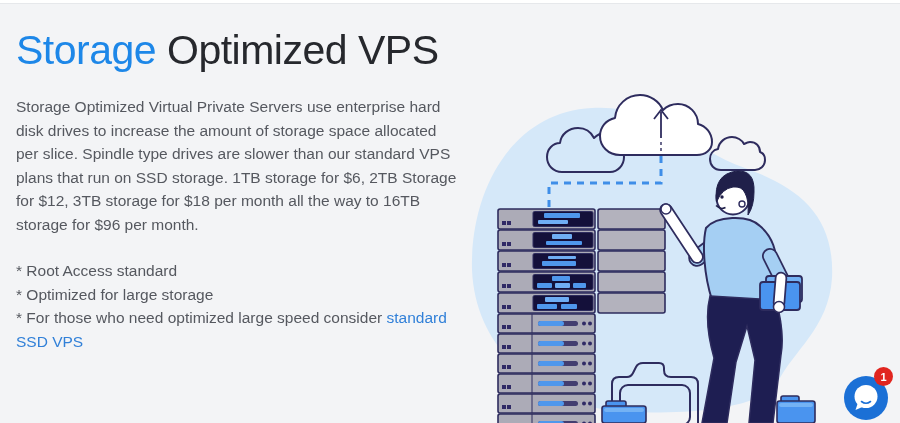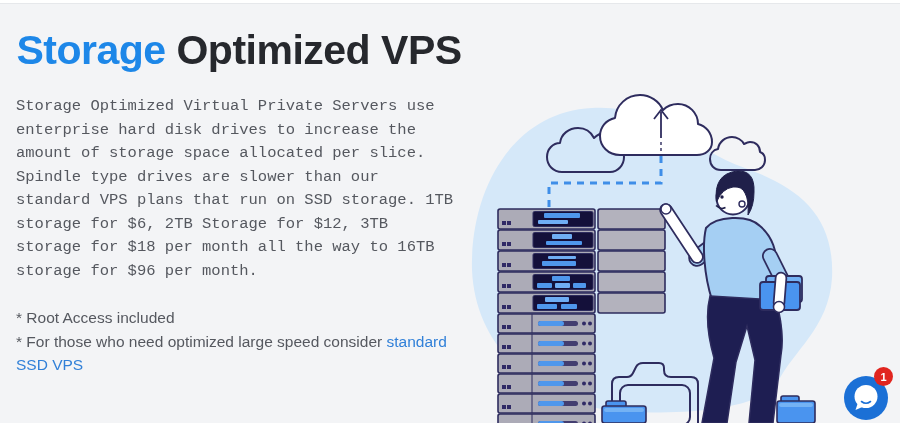--- a/index.html
+++ b/index.html
@@ -12,31 +12,29 @@
   }
   .topbar {
     position:absolute; left:0; top:0; width:900px; height:4px;
     background:var(--topbar-bg,#fff);
     border-bottom:1px solid var(--topbar-border,#e6e8eb);
   }
   .hero-text {
     position:absolute; left:16px; top:26px; width:446px;
   }
   h1.title {
-    font-size:41px; line-height:49px; font-weight:700;
+    font-size:41px; line-height:49px; font-weight:400;
     letter-spacing:-0.5px; color:var(--heading-dark,#26282d);
     margin-bottom:20px;
-    text-align:center;
   }
   h1.title .hl { color:var(--heading-blue,#1d87e8); }
   .desc {
     font-size:15.5px; line-height:23.5px;
     color:var(--body-text,#55585f);
     margin-bottom:23px;
-    font-family:Liberation Mono, monospace;
   }
   .features { list-style:none; }
   .features li {
     font-size:15.5px; line-height:23.5px;
     color:var(--body-text,#55585f);
   }
   .features a {
     color:var(--link-blue,#3180d8); text-decoration:none; cursor:pointer;
   }
   .illustration {
@@ -56,21 +54,22 @@
 </style>
 </head>
 <body>
 
 <div class="topbar"></div>
 
 <div class="hero-text">
   <h1 class="title"><span class="hl">Storage</span> <span>Optimized VPS</span></h1>
   <p class="desc">Storage Optimized Virtual Private Servers use enterprise hard disk drives to increase the amount of storage space allocated per slice. Spindle type drives are slower than our standard VPS plans that run on SSD storage. 1TB storage for $6, 2TB Storage for $12, 3TB storage for $18 per month all the way to 16TB storage for $96 per month.</p>
   <ul class="features">
-    <li>* Root Access included</li>
+    <li>* Root Access standard</li>
+    <li>* Optimized for large storage</li>
     <li><span>* For those who need optimized large speed consider</span> <a href="#">standard SSD VPS</a></li>
   </ul>
 </div>
 
 <svg class="illustration" viewBox="0 0 450 363" aria-hidden="true">
   <defs>
     <g id="rowL">
       <rect x="48" y="0" width="97" height="20" rx="2" fill="var(--il-server-gray)" stroke="var(--il-outline)" stroke-width="1.6"></rect>
       <rect x="83" y="2.5" width="60" height="15" rx="1.5" fill="var(--il-screen-dark)" stroke="var(--il-outline)" stroke-width="1"></rect>
       <rect x="52" y="12" width="4" height="4" fill="var(--il-vent)"></rect>

